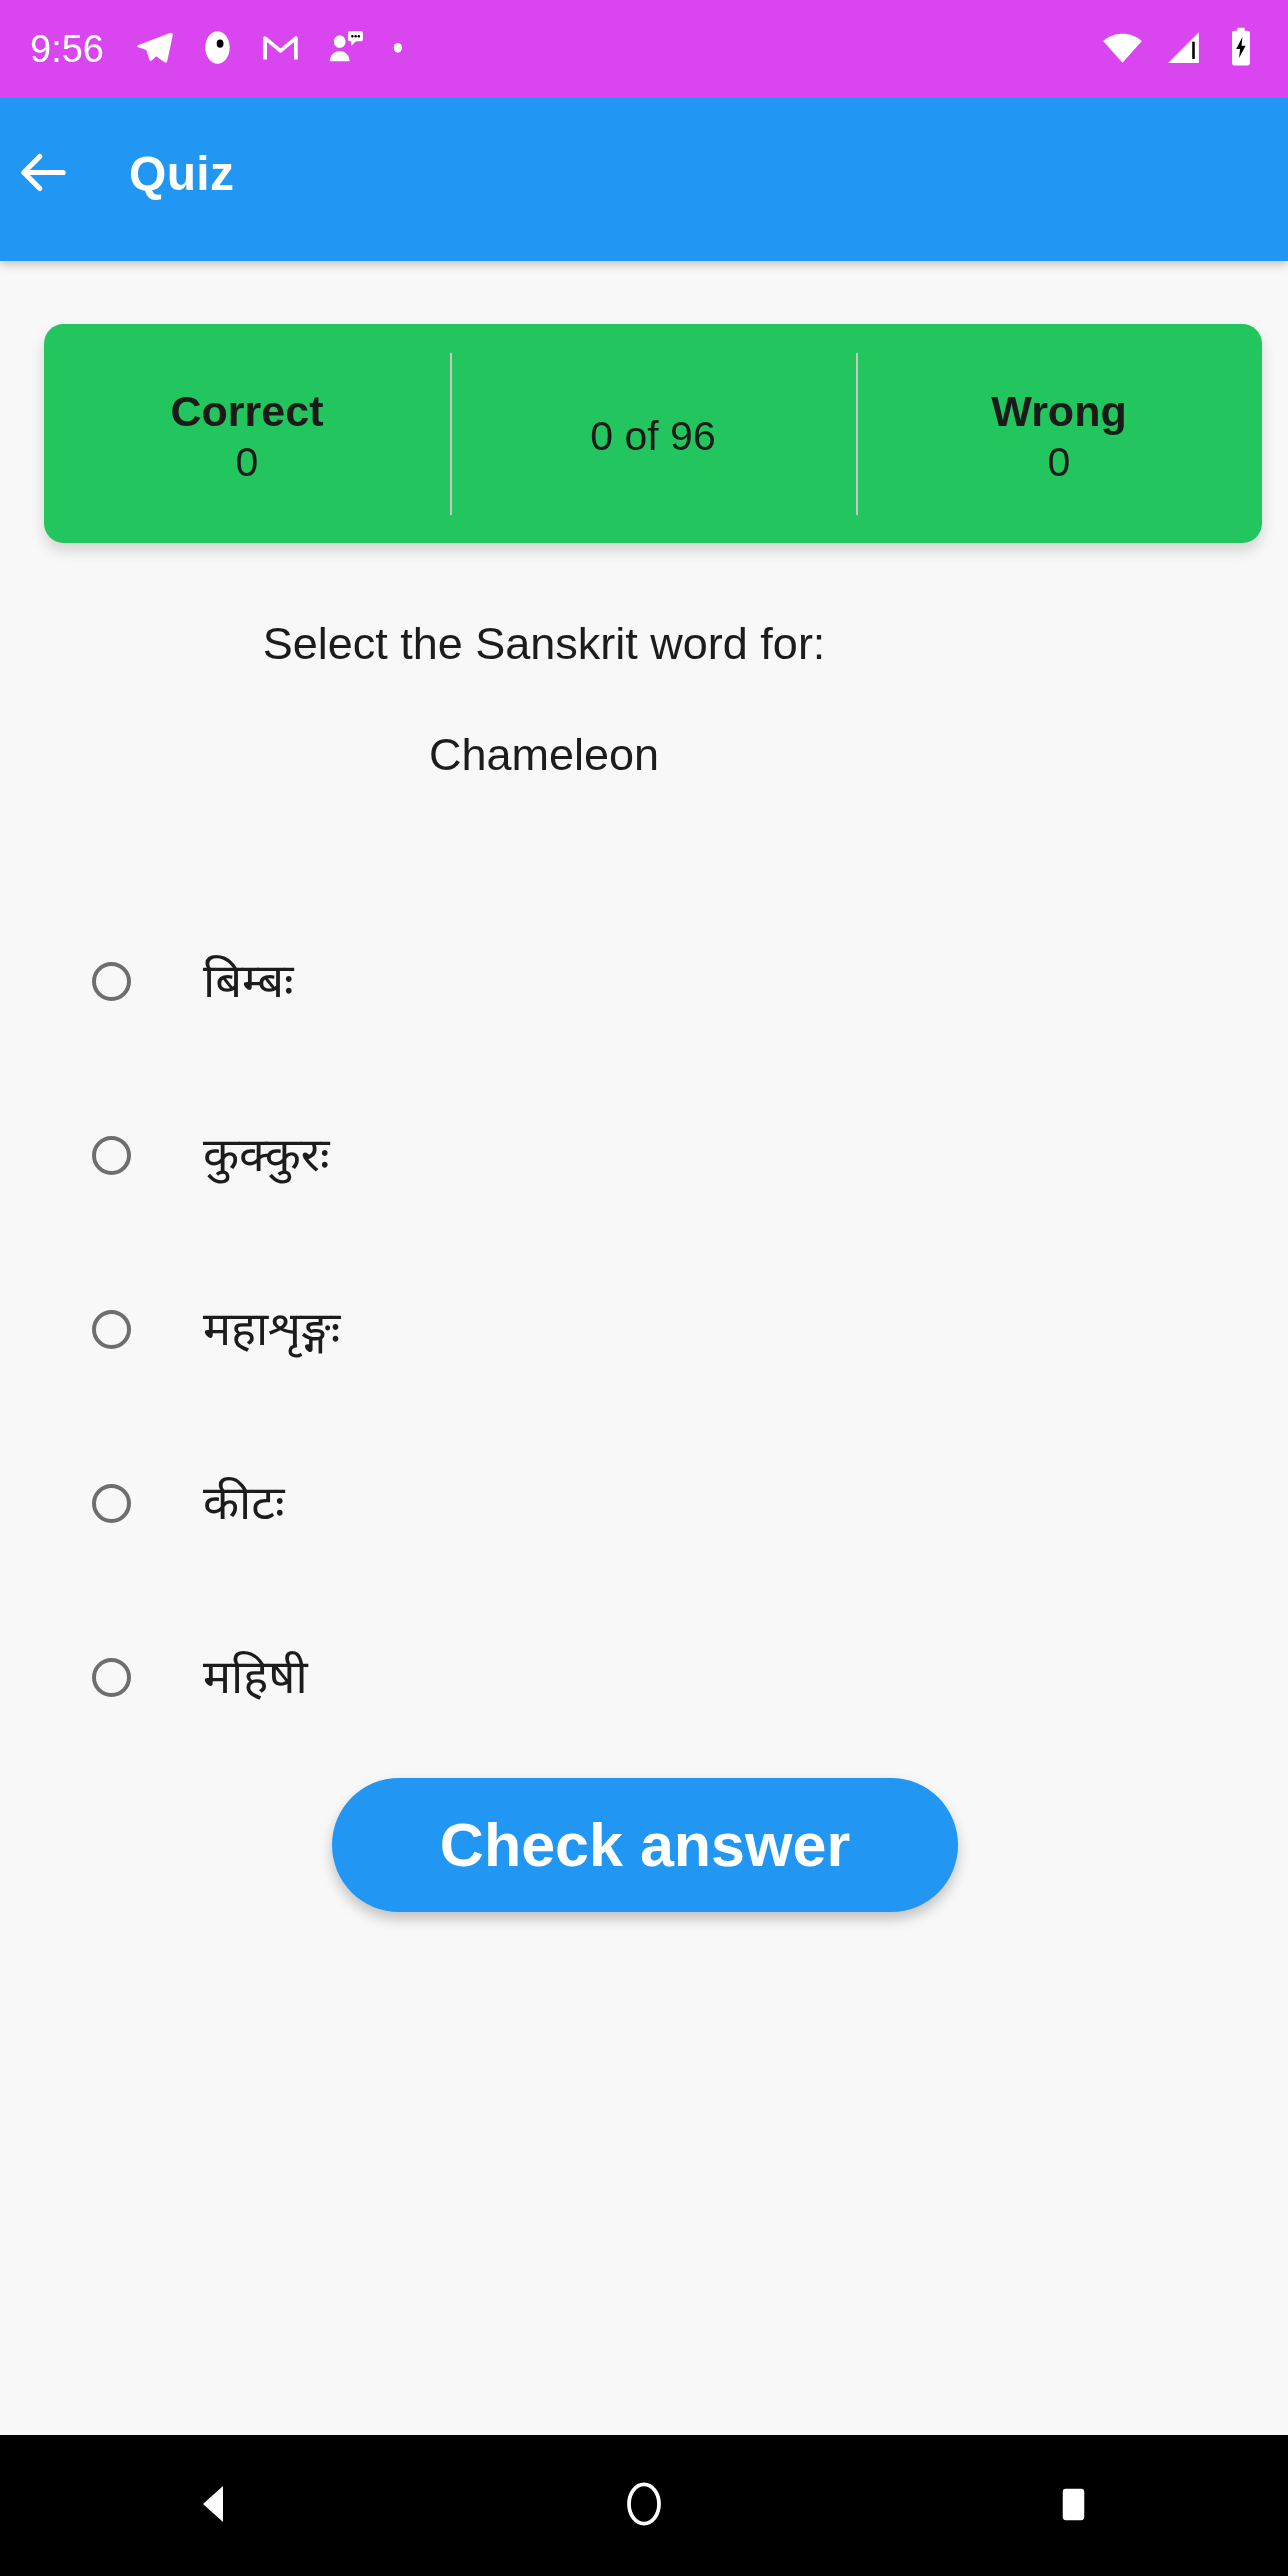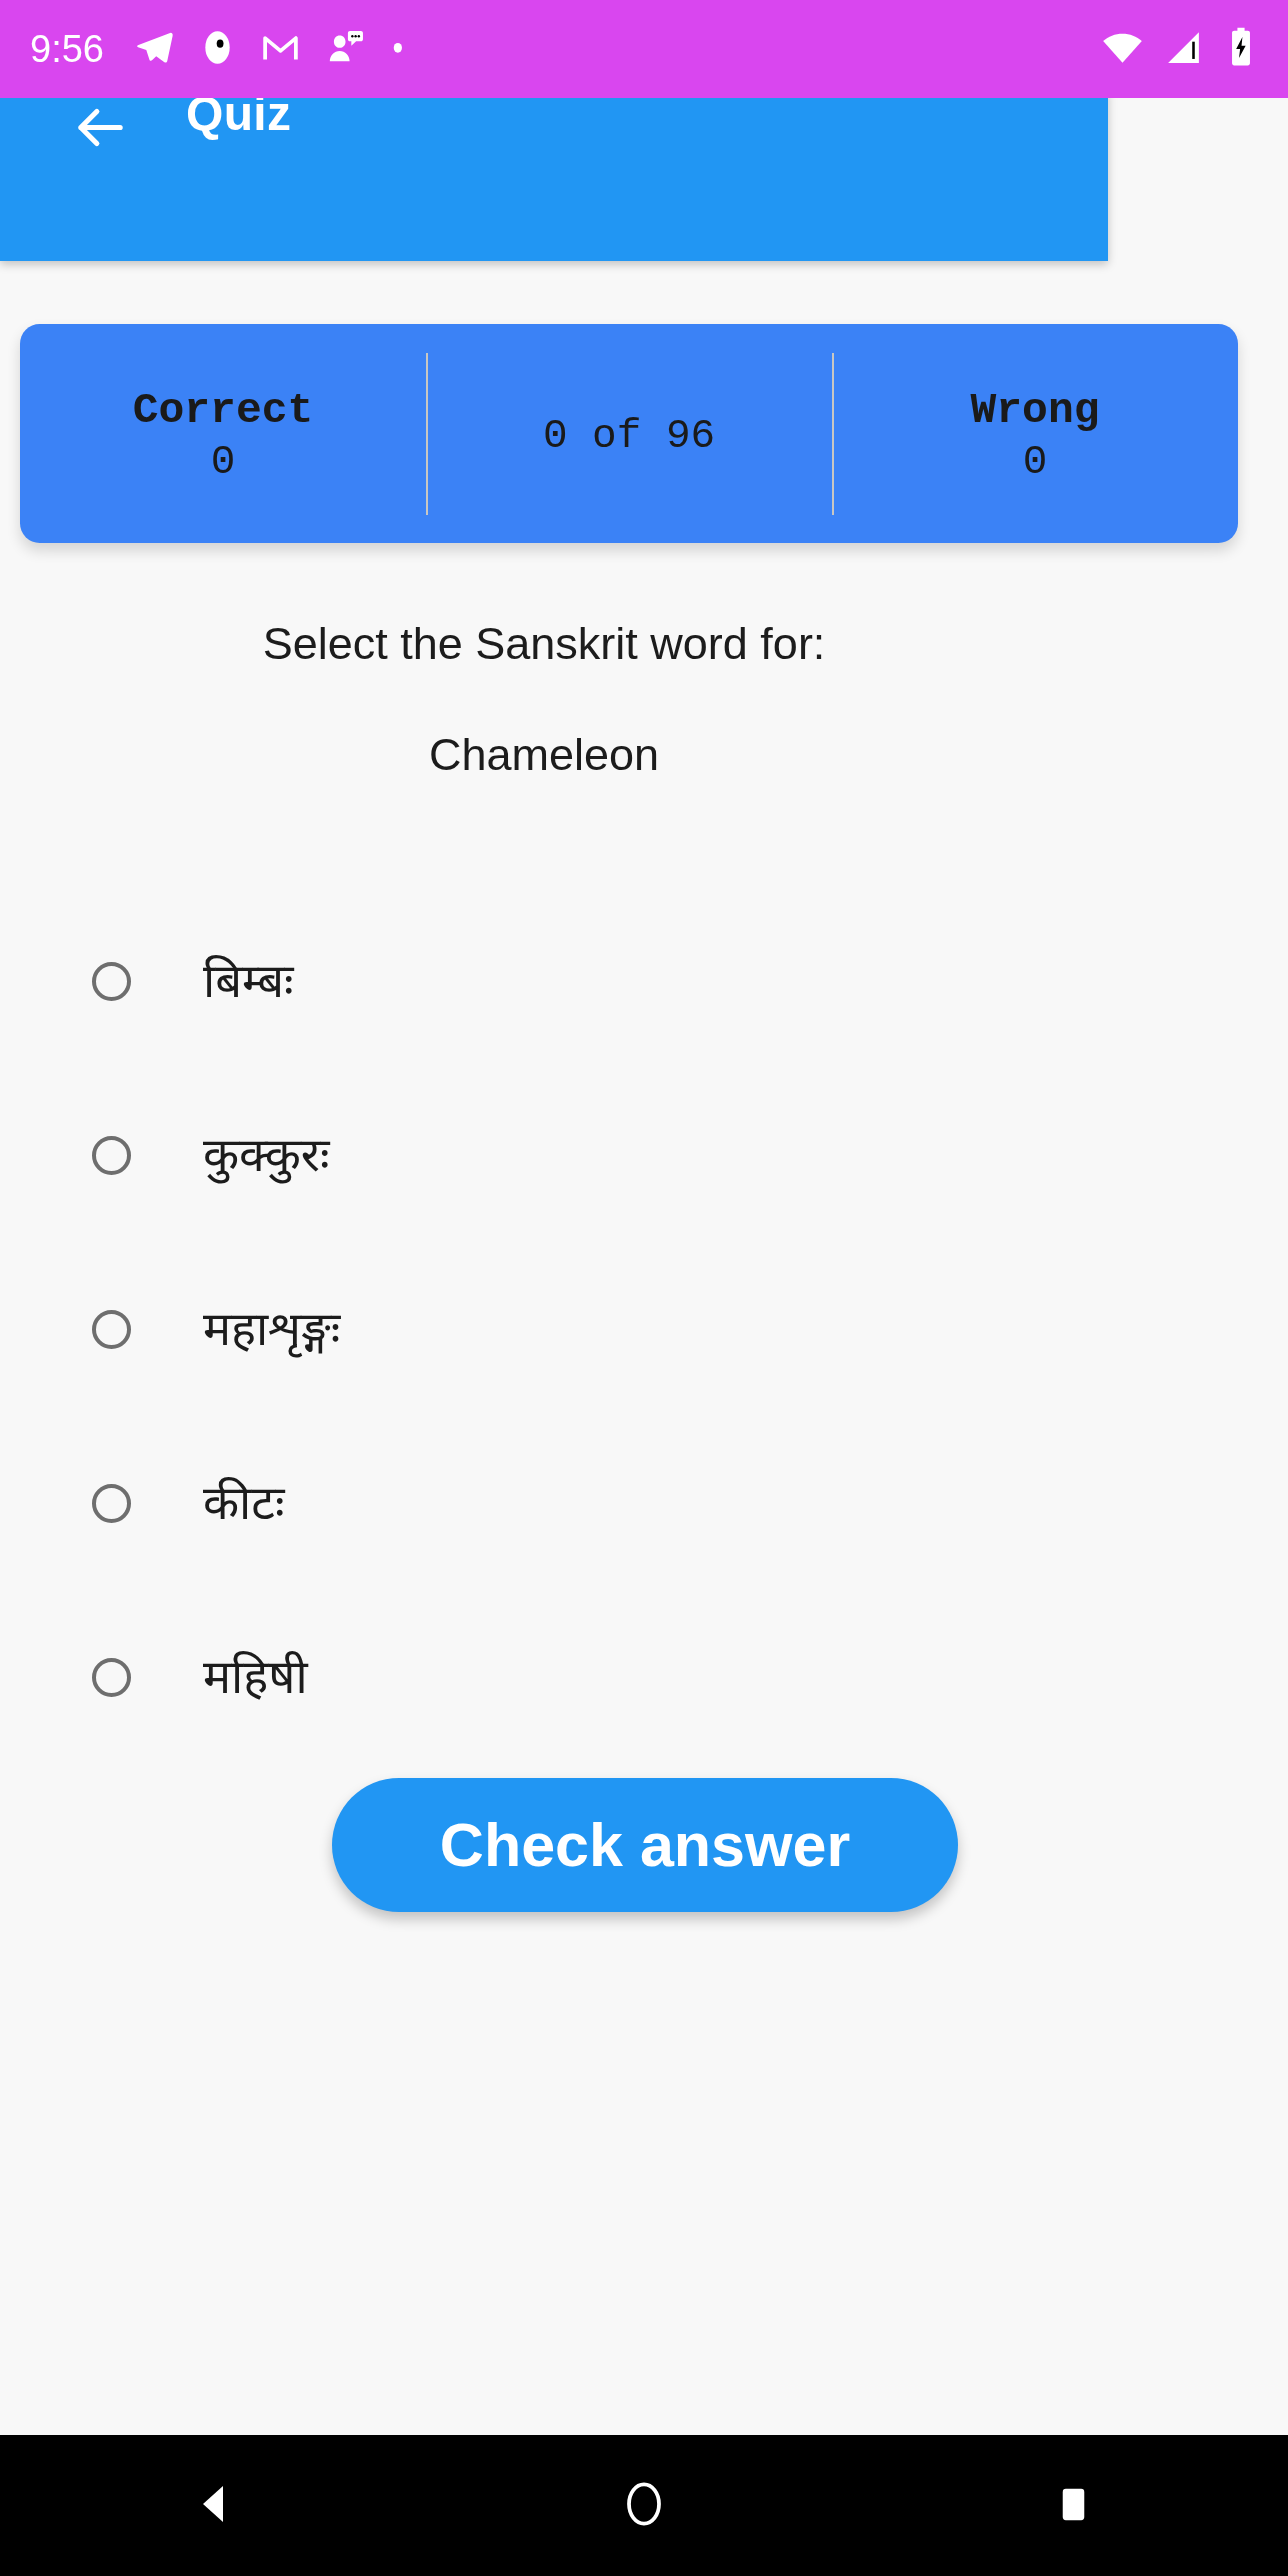--- a/index.html
+++ b/index.html
@@ -30,51 +30,49 @@
   .status-time {
     color:#ffffff; font-size:38px; font-weight:400;
     letter-spacing:0px; line-height:1;
     margin-right:7.2px;
   }
   .sb-icon { display:block; }
 
   
   .app-bar {
     position:absolute; top:86px; left:0;
-    width:1108px; height:175px;
+    width:1288px; height:175px;
     background:#2196F3;
-    display:flex; align-items:flex-start;
-    padding-left:57px;
+    display:flex; align-items:center;
     box-shadow:0 3.6px 9px rgba(0,0,0,0.22);
     z-index:15;
   }
   .back-btn {
     width:86px; height:86px;
     display:flex; align-items:center; justify-content:center;
     cursor:pointer;
   }
   .app-title {
     color:#ffffff;
     font-size:48px;
     font-weight:bold;
     margin-left:43px;
     letter-spacing:0.3px;
   }
 
   
   .score-card {
     position:absolute;
-    top:324px; left:20px;
+    top:324px; left:44px;
     width:1218px; height:219px;
-    background:#3b82f6;
+    background:#22c55e;
     border-radius:19.7px;
     box-shadow:0 7.2px 14.3px rgba(0,0,0,0.14);
     display:flex;
     z-index:5;
-    font-family:Liberation Mono, monospace;
   }
   .score-cell {
     flex:1;
     display:flex; flex-direction:column;
     align-items:center; justify-content:center;
     position:relative;
     padding-top:5.4px;
   }
   .score-cell + .score-cell::before {
     content:"";

